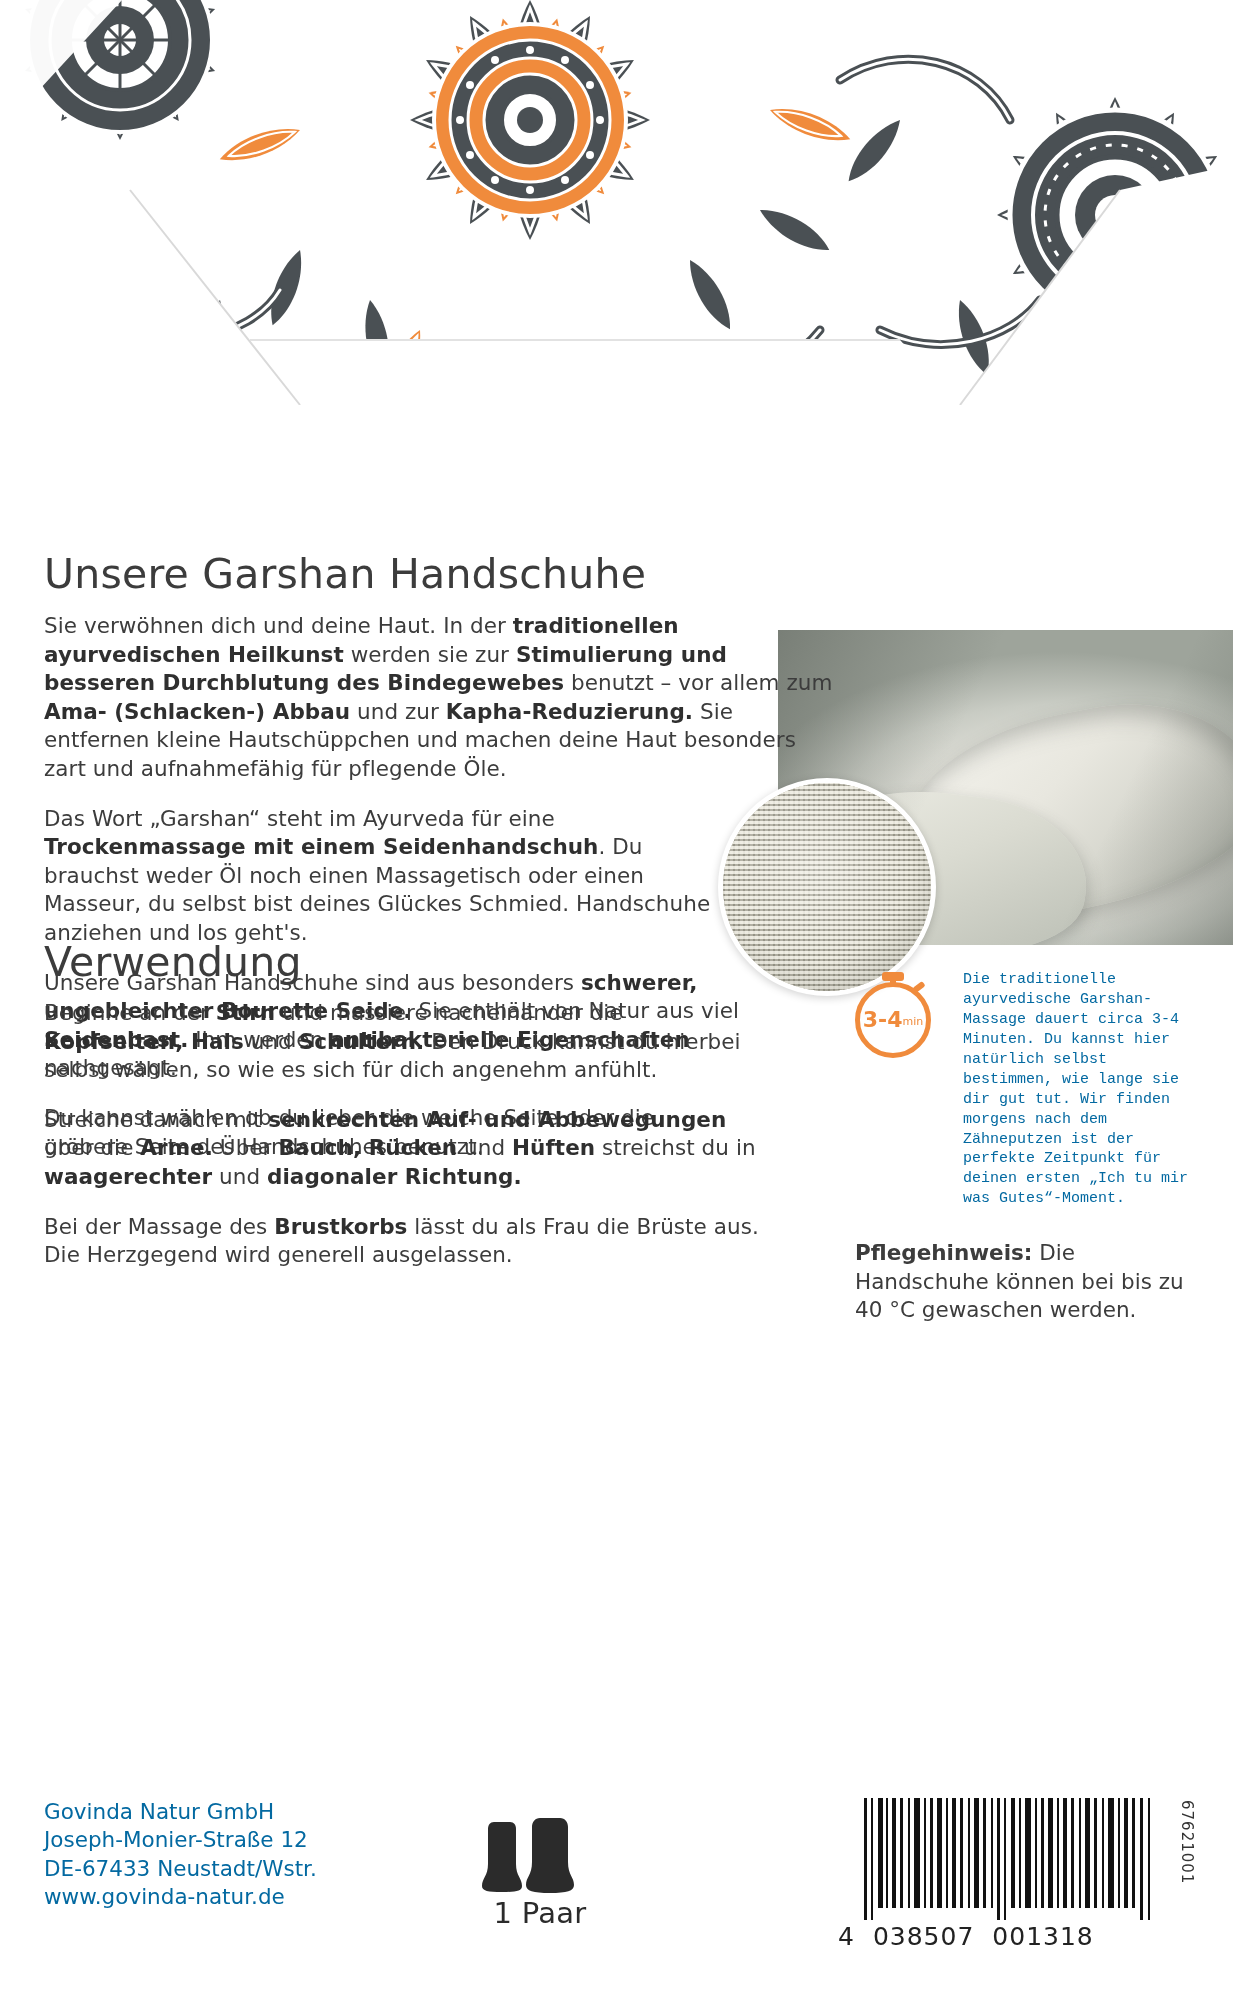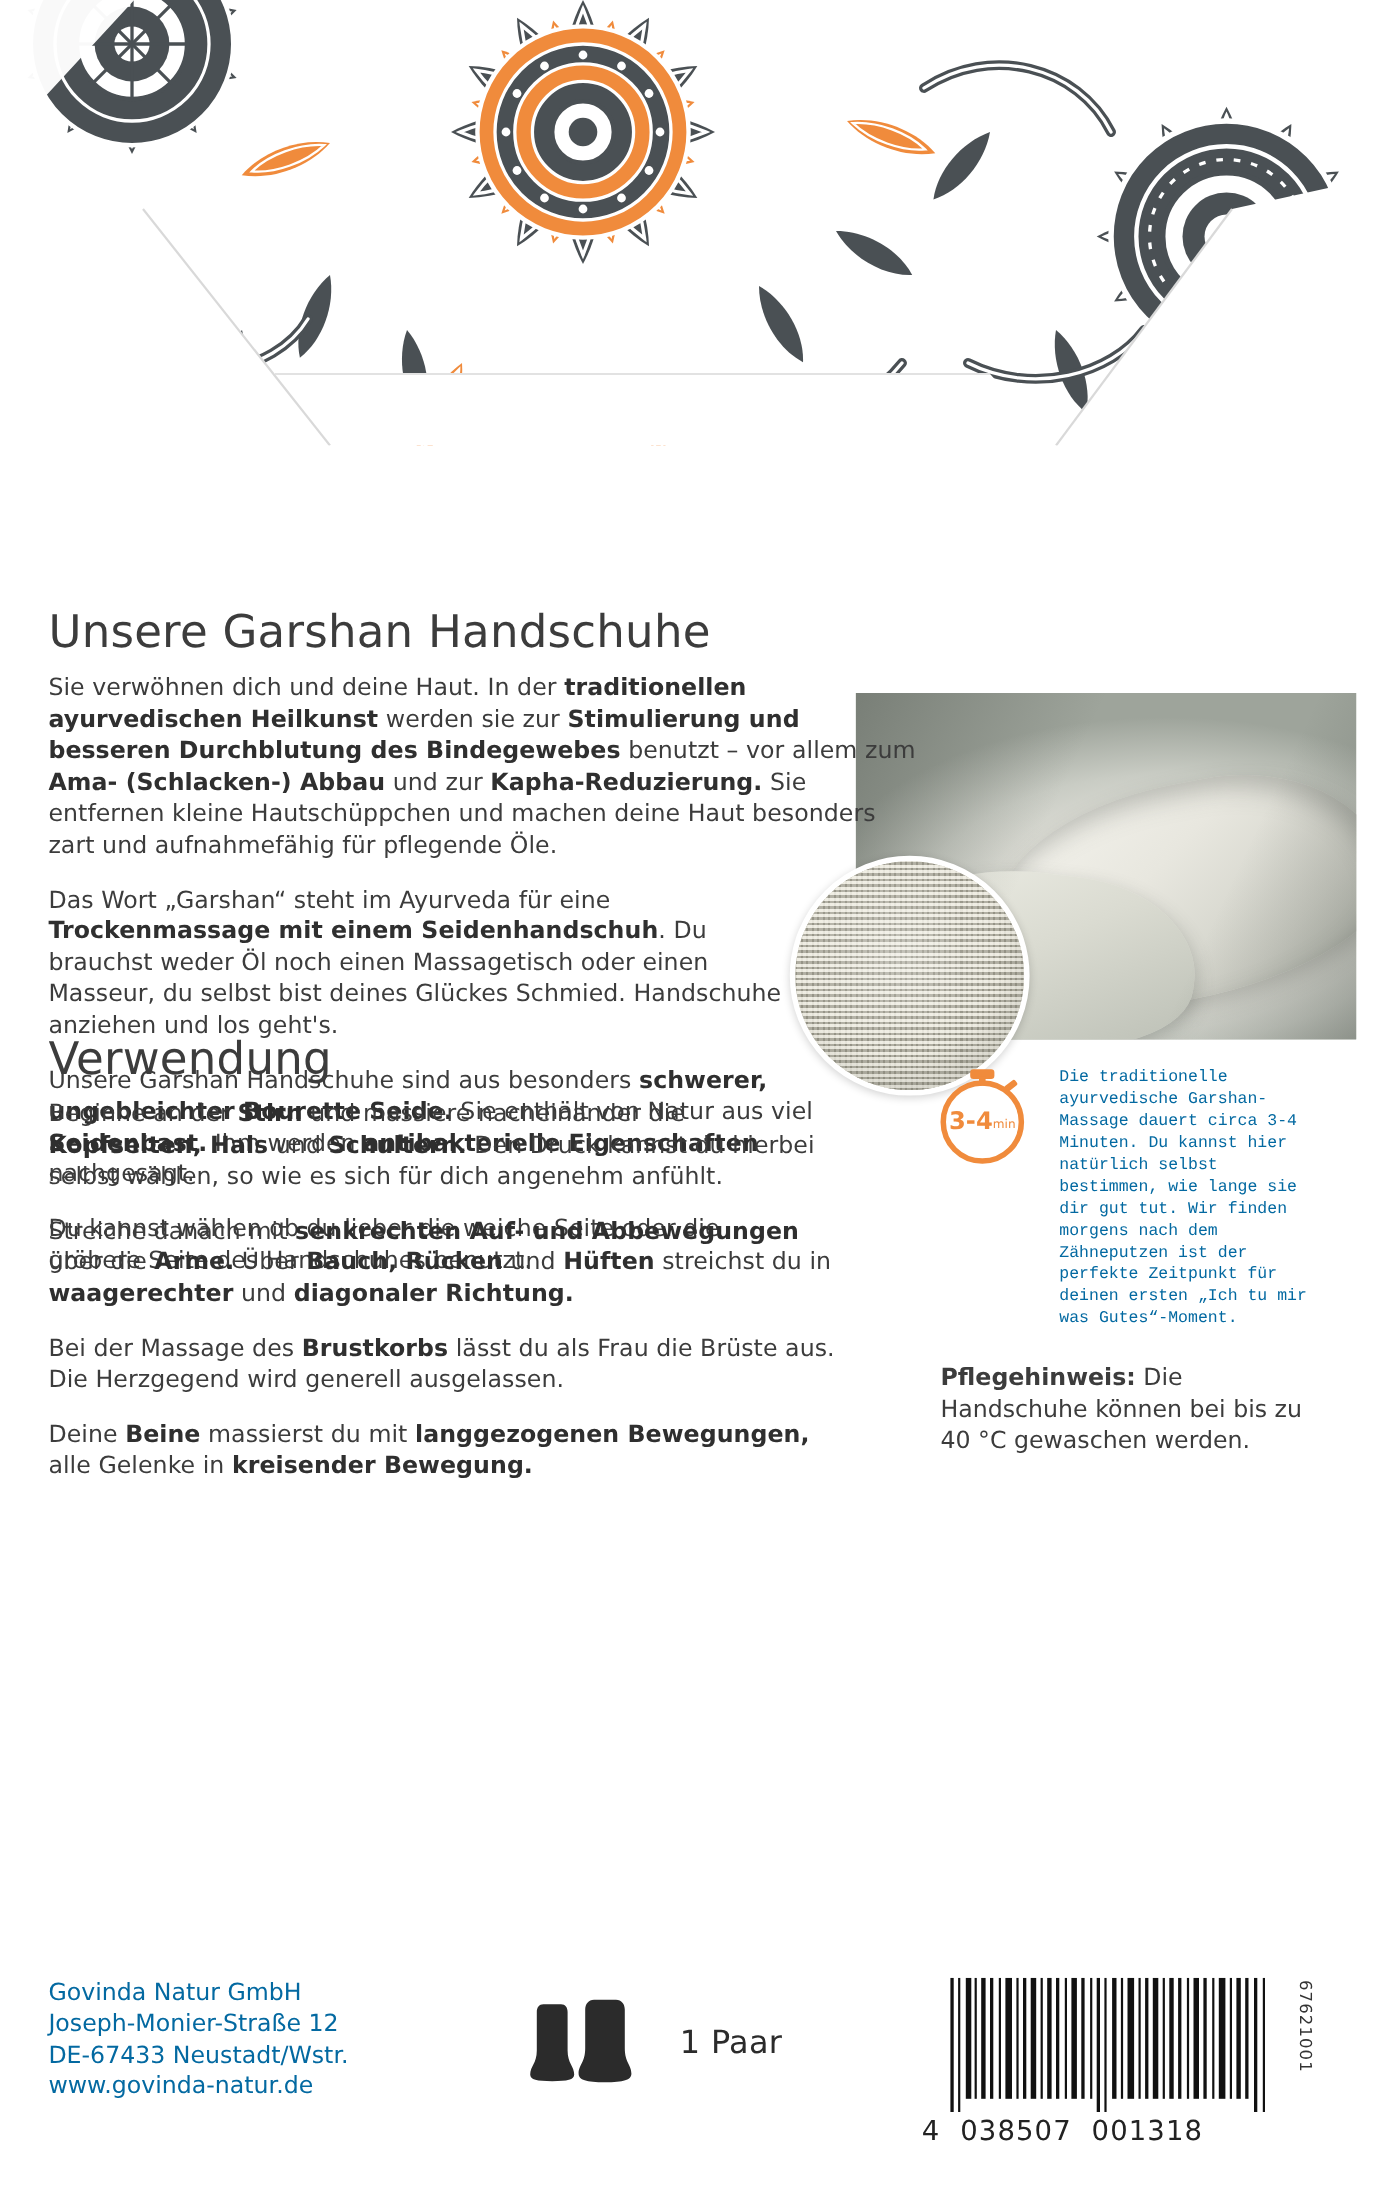--- a/index.html
+++ b/index.html
@@ -233,21 +233,21 @@
     font-size: 21.5px;
     line-height: 1.32;
     color: #0369a1;
   }
   .pair-mark {
     position: absolute;
     left: 480px;
     top: 36px;
     display: flex;
     align-items: center;
-    gap: 18px;
+    flex-direction: column;
   }
   .pair-mark .gl-icon { display: block; }
   .pair-mark .pair-label {
     font-size: 29px;
     color: #2b2b2b;
     letter-spacing: 0.3px;
   }
 
   .barcode-box {
     position: absolute;
@@ -508,23 +508,20 @@
     <h1 class="section-title">Verwendung</h1>
 
     <p class="para">
       Beginne an der <b>Stirn</b> und massiere nacheinander die <b>Kopfseiten, Hals</b> und <b>Schultern.</b> Den Druck kannst du hierbei selbst wählen, so wie es sich für dich angenehm anfühlt.
     </p>
     <p class="para">
       Streiche danach mit <b>senkrechten Auf- und Abbewegungen</b> über die <b>Arme.</b> Über <b>Bauch, Rücken</b> und <b>Hüften</b> streichst du in <b>waagerechter</b> und <b>diagonaler Richtung.</b>
     </p>
     <p class="para">
       Bei der Massage des <b>Brustkorbs</b> lässt du als Frau die Brüste aus. Die Herzgegend wird generell ausgelassen.
-    </p>
-    <p class="para">
-      Deine <b>Beine</b> massierst du mit <b>langgezogenen Bewegungen,</b> alle Gelenke in <b>kreisender Bewegung.</b>
     </p>
   </div>
 
   <div class="col-right">
     <div class="badge-row">
       <div class="timer-badge">
         <div class="cap"></div>
         <div class="stem"></div>
         <div class="knob"></div>
         <div class="circ">

